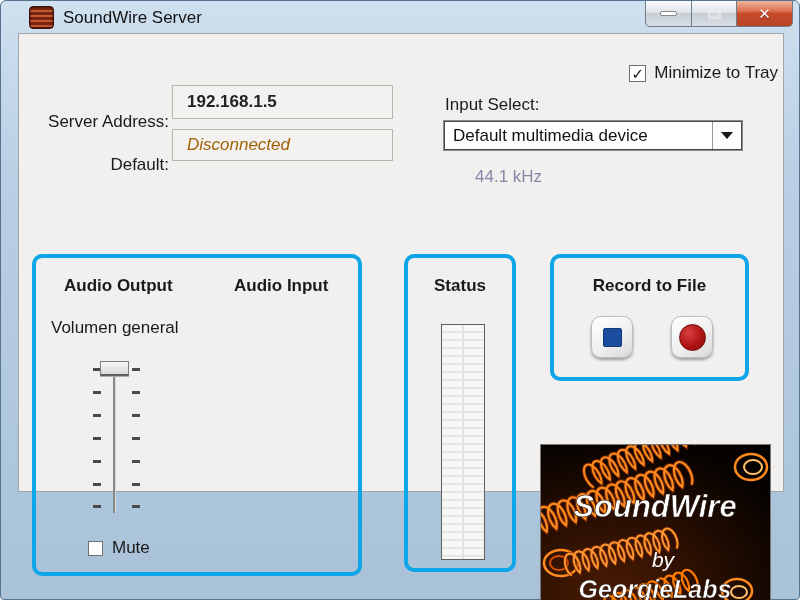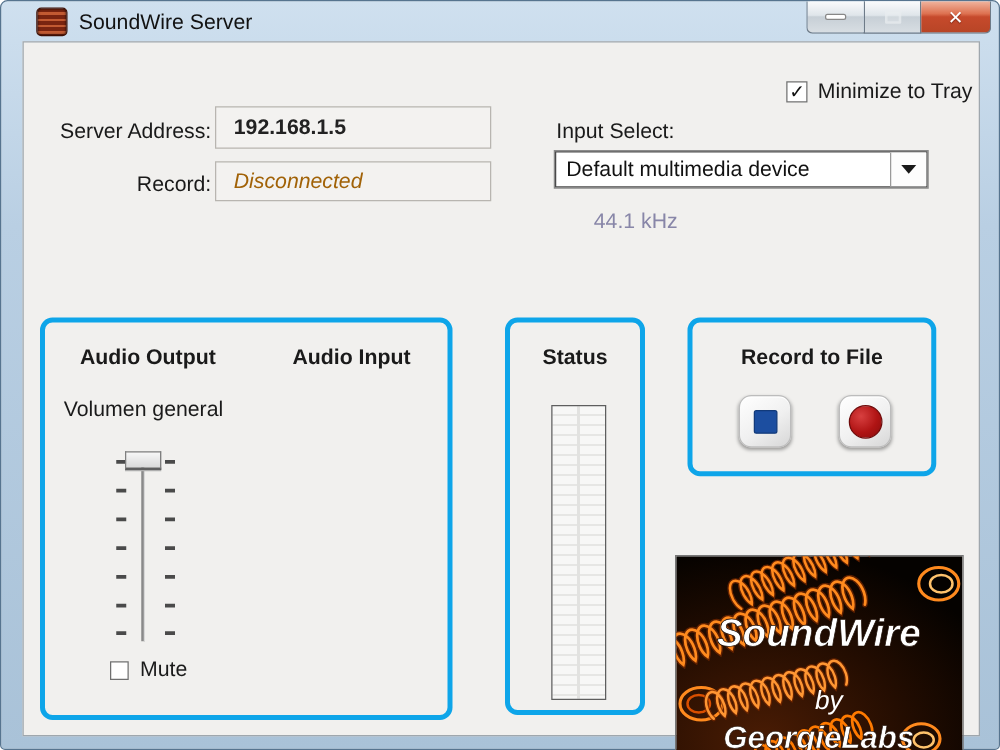--- a/index.html
+++ b/index.html
@@ -25,32 +25,32 @@
   .btn-max { width:44px; border-left:none; border-right:none;
              background:linear-gradient(180deg,#fafbfc 0%,#dfe5ea 45%,#c7cfd6 50%,#d8dee3 100%); }
   .btn-close { width:57px; border-radius:0 0 5px 0;
              background:linear-gradient(180deg,#f0b49e 0%,#dd7150 40%,#c64a2c 50%,#b84526 100%); }
   .glyph-min { width:17px; height:5px; background:#fff; border:1px solid #888; border-radius:2px; }
   .glyph-max { width:13px; height:11px; border:2px solid #e9edf0; background:rgba(255,255,255,.25);
                border-radius:1px; opacity:.75; }
   .glyph-close { color:#fff; font-size:15px; font-weight:bold; text-shadow:0 1px 1px #7a2413; }
 
   
-  .client { position:absolute; left:17px; top:32px; width:766px; height:556px;
+  .client { position:absolute; left:17px; top:32px; width:766px; height:459px;
             background:#f1f0ee; border:1px solid #9fa7ad; }
 
   .tray-row { position:absolute; top:29px; right:5px; display:flex; align-items:center; }
   .checkbox { width:17px; height:17px; background:#fff; border:1px solid #6f6f6f;
               display:flex; align-items:center; justify-content:center;
               font-size:15px; color:#111; line-height:1; }
   .checkbox.checked::after { content:"✓"; font-weight:bold; }
   .tray-row .cb-label { margin-left:8px; font-size:17px; color:#1a1a1a; }
 
   .label { position:absolute; font-size:17px; color:#1a1a1a; }
-  .r-label { width:140px; text-align:right; }
+  .r-label { width:140px; text-align:right;margin-top:17px; }
 
   .field { position:absolute; border:1px solid #b8b5b0; background:#f3f2f0;
            display:flex; align-items:center; padding-left:14px; font-size:17px; color:#222; }
   .status-text { color:#a16207;font-style:italic; }
 
   .combo { position:absolute; left:425px; top:87px; width:298px; height:29px;
            background:#fff; border:1px solid #4a4a4a; box-shadow:0 0 0 1px #8a8a8a;
            display:flex; align-items:center; }
   .combo-value { flex:1; padding-left:8px; font-size:17px; color:#111; white-space:nowrap; overflow:hidden; }
   .combo-btn { width:29px; height:100%; border-left:1px solid #9a9a9a; background:#fdfdfd;
@@ -64,21 +64,21 @@
 
   
   .g-audio { left:13px; top:220px; width:330px; height:322px; }
   .tick { position:absolute; width:8px; height:3px; background:#4a4a4a; }
   .slider-track { position:absolute; left:77px; top:108px; width:3px; height:147px;
                   background:#8a8a8a; border-right:1px solid #d8d8d8; }
   .slider-thumb { position:absolute; left:64px; top:103px; width:29px; height:15px;
                   background:linear-gradient(180deg,#f7f7f7,#d9d9d9);
                   border:1px solid #7f7f7f; border-bottom:2px solid #5f5f5f;
                   box-shadow:0 1px 0 #aeaeae; }
-  .mute-row { position:absolute; left:52px; top:268px; display:flex; align-items:center;text-align:center; }
+  .mute-row { position:absolute; left:52px; top:280px; display:flex; align-items:center;text-align:center; }
   .mute-row .checkbox { width:15px; height:15px; }
   .mute-row .cb-label { margin-left:9px; font-size:17px; color:#1a1a1a; }
 
   
   .g-level { left:385px; top:220px; width:112px; height:318px; }
   .meter { position:absolute; left:33px; top:66px; width:44px; height:236px;
            border:1px solid #5e5e5e;
            background-image:
              linear-gradient(to right, rgba(0,0,0,0) 47%, #e2e2e0 47%, #e2e2e0 53%, rgba(0,0,0,0) 53%),
              repeating-linear-gradient(to bottom, #f7f7f6 0 6px, #e6e6e4 6px 8px);
@@ -129,21 +129,21 @@
     <div class="tray-row">
       <span class="checkbox checked"></span>
       <span class="cb-label">Minimize to Tray</span>
     </div>
 
     <div class="label r-label" style="left:10px; top:61px;">Server Address:</div>
     <div class="field" style="left:153px; top:51px; width:221px; height:34px;font-weight:bold;">
       <span>192.168.1.5</span>
     </div>
 
-    <div class="label r-label" style="left:10px; top:104px;">Record:</div>
+    <div class="label r-label" style="left:10px; top:104px;">Default:</div>
     <div class="field" style="left:153px; top:95px; width:221px; height:32px;">
       <span class="status-text">Disconnected</span>
     </div>
 
     <div class="label" style="left:426px; top:61px;">Input Select:</div>
     <div class="combo">
       <span class="combo-value">Default multimedia device</span>
       <span class="combo-btn">
         <span class="arrow-down"></span>
       </span>

